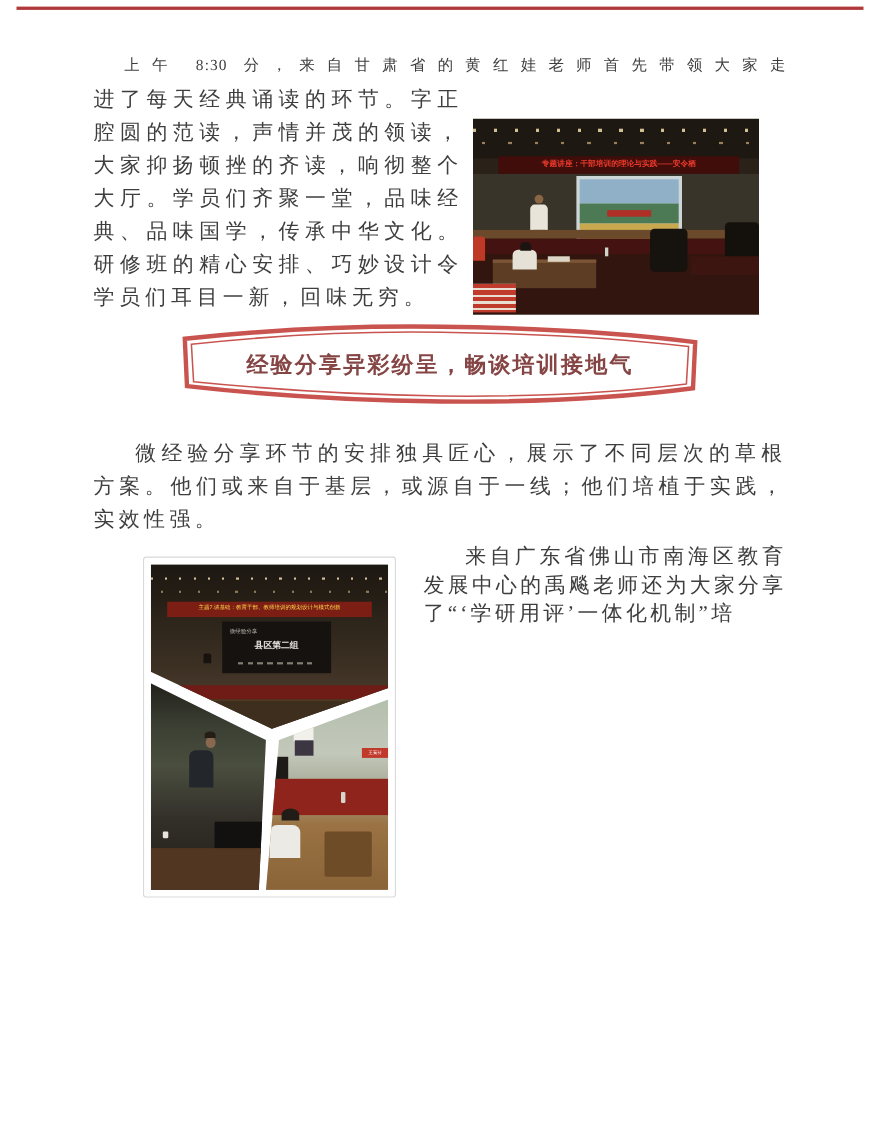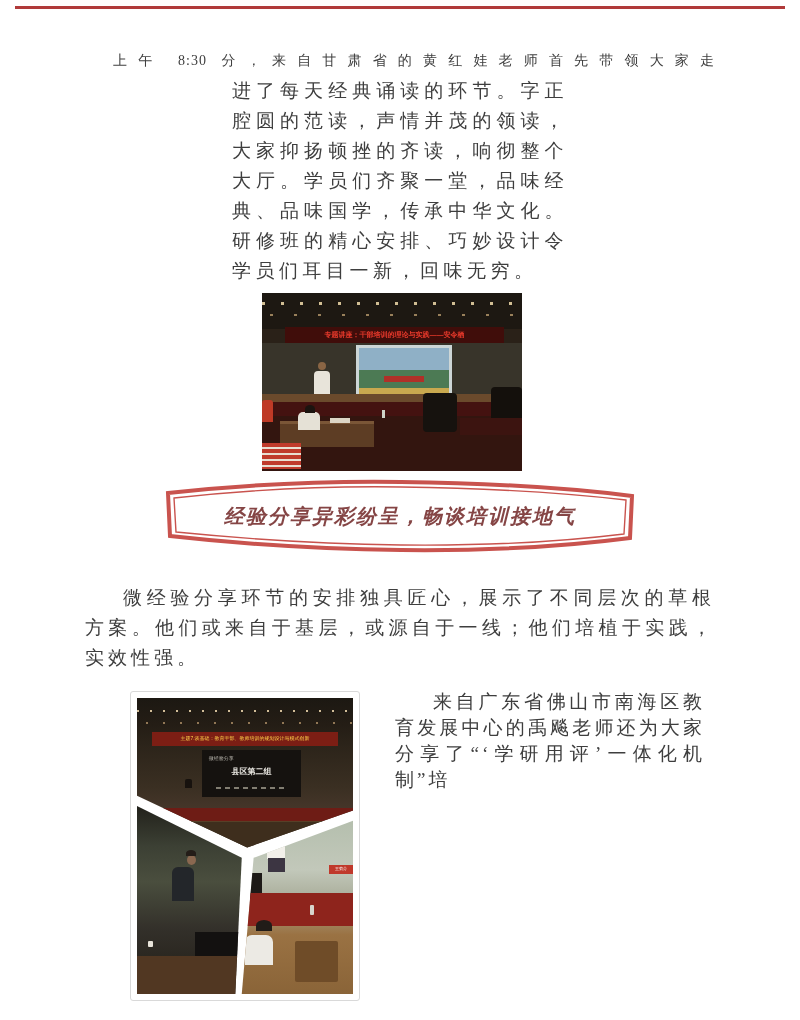--- a/index.html
+++ b/index.html
@@ -5,21 +5,21 @@
   html,body{margin:0;padding:0;background:#ffffff;}
   .page{position:relative;width:800px;height:1020px;background:#ffffff;overflow:hidden;
         font-family:"Liberation Serif","DejaVu Serif",serif;color:#3e3e3e;}
   .top-rule{position:absolute;top:6px;left:15px;width:770px;height:3px;background:#b03a3a;}
   .content{position:absolute;left:85px;top:0;width:630px;}
 
   .para{font-size:19px;line-height:30px;text-align:justify;letter-spacing:4px;margin:0 0 6px 0;text-indent:2em;}
   .first-line{font-size:14px;line-height:30px;text-indent:2em;text-align:justify;text-align-last:justify;letter-spacing:1px;}
   .p1-first{margin-top:46px;}
 
-  .row1{display:flex;align-items:center;flex-direction:column;}
+  .row1{display:flex;align-items:flex-end;}
   .p1-rest{width:336px;font-size:19px;line-height:30px;text-align:justify;letter-spacing:4.5px;}
   .photo1{position:relative;width:260px;height:178px;margin:7px 25px 0 9px;overflow:hidden;background:#2a2118;flex:none;}
 
   
   .ph1-ceiling{position:absolute;left:0;top:0;width:100%;height:20%;background:#1d1812;}
   .ph1-lights1{position:absolute;left:0;top:5%;width:100%;height:3px;
     background:repeating-linear-gradient(90deg,rgba(255,232,180,.8) 0 3px,transparent 3px 19px);}
   .ph1-lights2{position:absolute;left:3%;top:12%;width:100%;height:2px;
     background:repeating-linear-gradient(90deg,rgba(255,214,150,.55) 0 3px,transparent 3px 24px);}
   .ph1-banner{position:absolute;left:9%;top:19%;width:84%;height:9%;background:#400d0a;
@@ -42,21 +42,21 @@
   .ph1-man-hair{position:absolute;left:16.5%;top:63%;width:10px;height:8px;border-radius:50% 50% 0 0;background:#1c1410;}
   .ph1-man-shirt{position:absolute;left:14%;top:67%;width:22px;height:18px;border-radius:5px 5px 0 0;background:#e5e1d6;}
   .ph1-redman{position:absolute;left:0;top:60%;width:11px;height:22px;background:#bf3a26;border-radius:3px 3px 0 0;}
   .ph1-books{position:absolute;left:0;top:84%;width:15%;height:15%;
     background:repeating-linear-gradient(180deg,#c03b2c 0 4px,#e8dfd2 4px 6px);}
   .ph1-chair1{position:absolute;left:62%;top:56%;width:13%;height:22%;background:#16120e;border-radius:4px;}
   .ph1-chair2{position:absolute;left:88%;top:53%;width:12%;height:26%;background:#14100c;border-radius:4px;}
   .ph1-rdesk{position:absolute;left:76%;top:70%;width:24%;height:10%;background:#3c1410;}
   .ph1-bottle{position:absolute;left:46%;top:66%;width:3px;height:8px;background:#cfd3c8;}
 
-  .banner{position:relative;width:478px;height:74px;margin:8px auto 30px auto;display:flex;align-items:center;justify-content:center;font-style:italic;}
+  .banner{position:relative;width:478px;height:74px;margin:8px auto 30px auto;display:flex;align-items:center;justify-content:center;}
   .banner svg{position:absolute;left:0;top:0;}
   .banner-title{position:relative;font-family:"Liberation Sans","DejaVu Sans",sans-serif;font-weight:bold;
     font-size:20px;color:#854545;letter-spacing:2px;}
 
   .row2{display:flex;align-items:flex-start;}
   .collage{position:relative;width:230px;height:310px;margin:12px 0 0 45px;background:#fff;border:1px solid #d9d9d9;
     border-radius:3px;padding:6px;box-sizing:border-box;flex:none;}
   .collage-inner{position:relative;width:100%;height:100%;background:#fff;}
   .cp{position:absolute;left:0;top:0;width:100%;height:100%;}
   .cp-top{clip-path:polygon(0 0,100% 0,100% 38%,51% 50.5%,0 33%);}
@@ -101,21 +101,21 @@
   .cbr-mic{position:absolute;left:61%;top:45.5%;width:2px;height:7px;background:#2d2d2d;}
   .cbr-fg-hair{position:absolute;left:55%;top:75%;width:16px;height:11px;border-radius:50% 50% 0 0;background:#211c18;}
   .cbr-fg-shirt{position:absolute;left:50%;top:80%;width:28px;height:30px;border-radius:7px 7px 0 0;background:#eceae4;}
   .cbr-bottle{position:absolute;left:80%;top:70%;width:4px;height:10px;background:#d8d5cc;border-radius:1px;}
   .cbr-chair{position:absolute;left:73%;top:82%;width:20%;height:14%;background:#6f4c28;border-radius:2px;}
   .cbr-plate{position:absolute;left:89%;top:56.5%;width:11%;height:3%;background:#c0392b;color:#fff;
     font-family:"Liberation Sans",sans-serif;font-size:4px;line-height:8px;text-align:center;overflow:hidden;white-space:nowrap;}
 
   .col-right{width:330px;margin-left:25px;font-size:19px;line-height:26px;text-align:justify;letter-spacing:3px;}
   .p4-rest{margin:0;}
-  .p5{margin:10px;text-indent:2em;}
+  .p5{margin:0;text-indent:2em;}
 </style>
 </head>
 <body>
 
 <div class="page">
   <div class="top-rule"></div>
 
   <div class="content">
 
     <div class="first-line p1-first">上午 8:30 分，来自甘肃省的黄红娃老师首先带领大家走</div>

